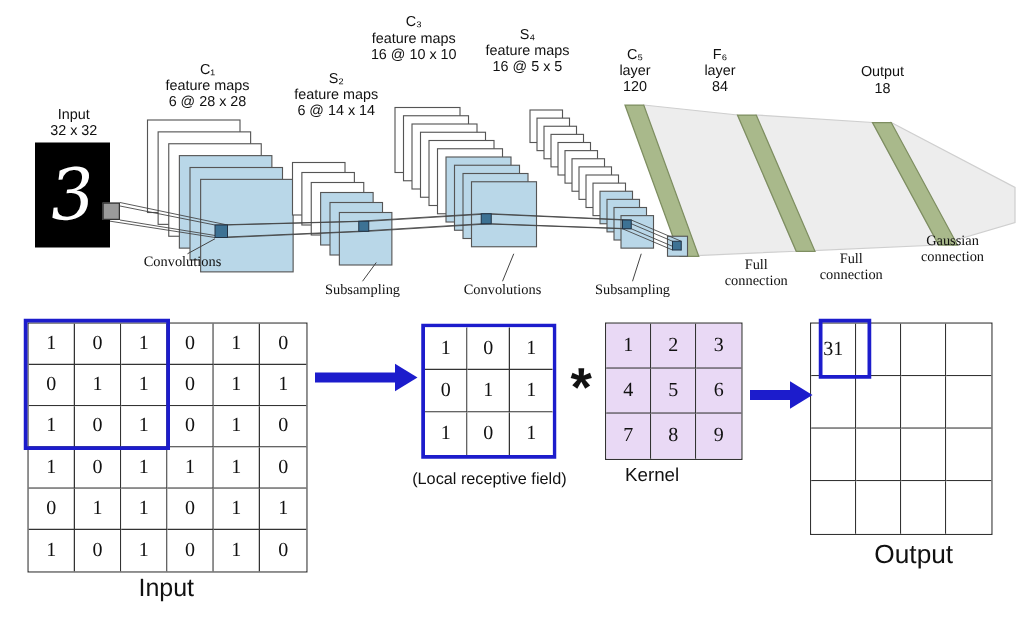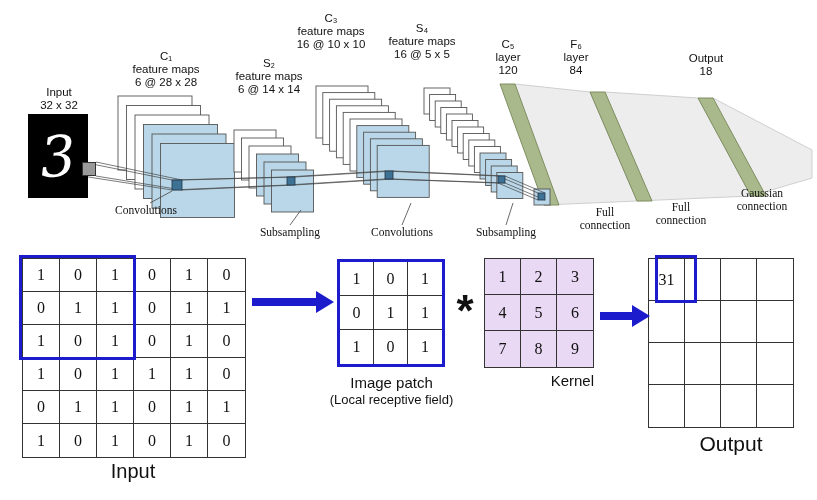--- a/index.html
+++ b/index.html
@@ -46,21 +46,21 @@
   .arrow::after{content:"";position:absolute;right:-18px;top:-7px;width:0;height:0;
     border-left:18px solid #1c1ccc;border-top:11px solid transparent;border-bottom:11px solid transparent;}
   #arrow1{left:252px;top:298px;width:64px;}
   #arrow2{left:600px;top:312px;width:32px;}
 
   #star{position:absolute;left:448px;top:286px;width:34px;text-align:center;
     font-size:44px;font-weight:bold;color:#111;z-index:3;}
 
   #input-label{position:absolute;left:63px;top:460px;width:140px;text-align:center;font-size:20px;z-index:3;}
   #patch-label{position:absolute;left:300px;top:374px;width:183px;text-align:center;line-height:17px;z-index:3;}
-  #kernel-label{position:absolute;left:484px;top:372px;width:110px;text-align:right;line-height:17px;z-index:3;}
+  #kernel-label{position:absolute;left:500px;top:372px;width:110px;text-align:left;line-height:17px;z-index:3;}
   #output-label{position:absolute;left:658px;top:432px;width:146px;text-align:center;font-size:21px;z-index:3;}
 </style>
 </head>
 <body>
 
 <div id="stage">
 
   <svg id="arch-svg" width="817" height="250" viewBox="0 0 817 250">
       <g>
         <polygon points="515,84 590,92 637,201 544,205" fill="#ededed" stroke="#cfcfcf" stroke-width="1"></polygon>
@@ -279,21 +279,20 @@
         <div class="cell">1</div>
         <div class="cell">0</div>
         <div class="cell">1</div>
         <div class="cell">1</div>
         <div class="cell">1</div>
         <div class="cell">0</div>
         <div class="cell">1</div>
       </div>
   </div>
   <div id="patch-label">
-    <div style="font-size:15px">Image patch</div>
     <div style="font-size:13px">(Local receptive field)</div>
   </div>
 
   <div id="star">*</div>
 
   <div class="num-grid" id="kernel-grid">
       <div class="cell">1</div>
       <div class="cell">2</div>
       <div class="cell">3</div>
       <div class="cell">4</div>

